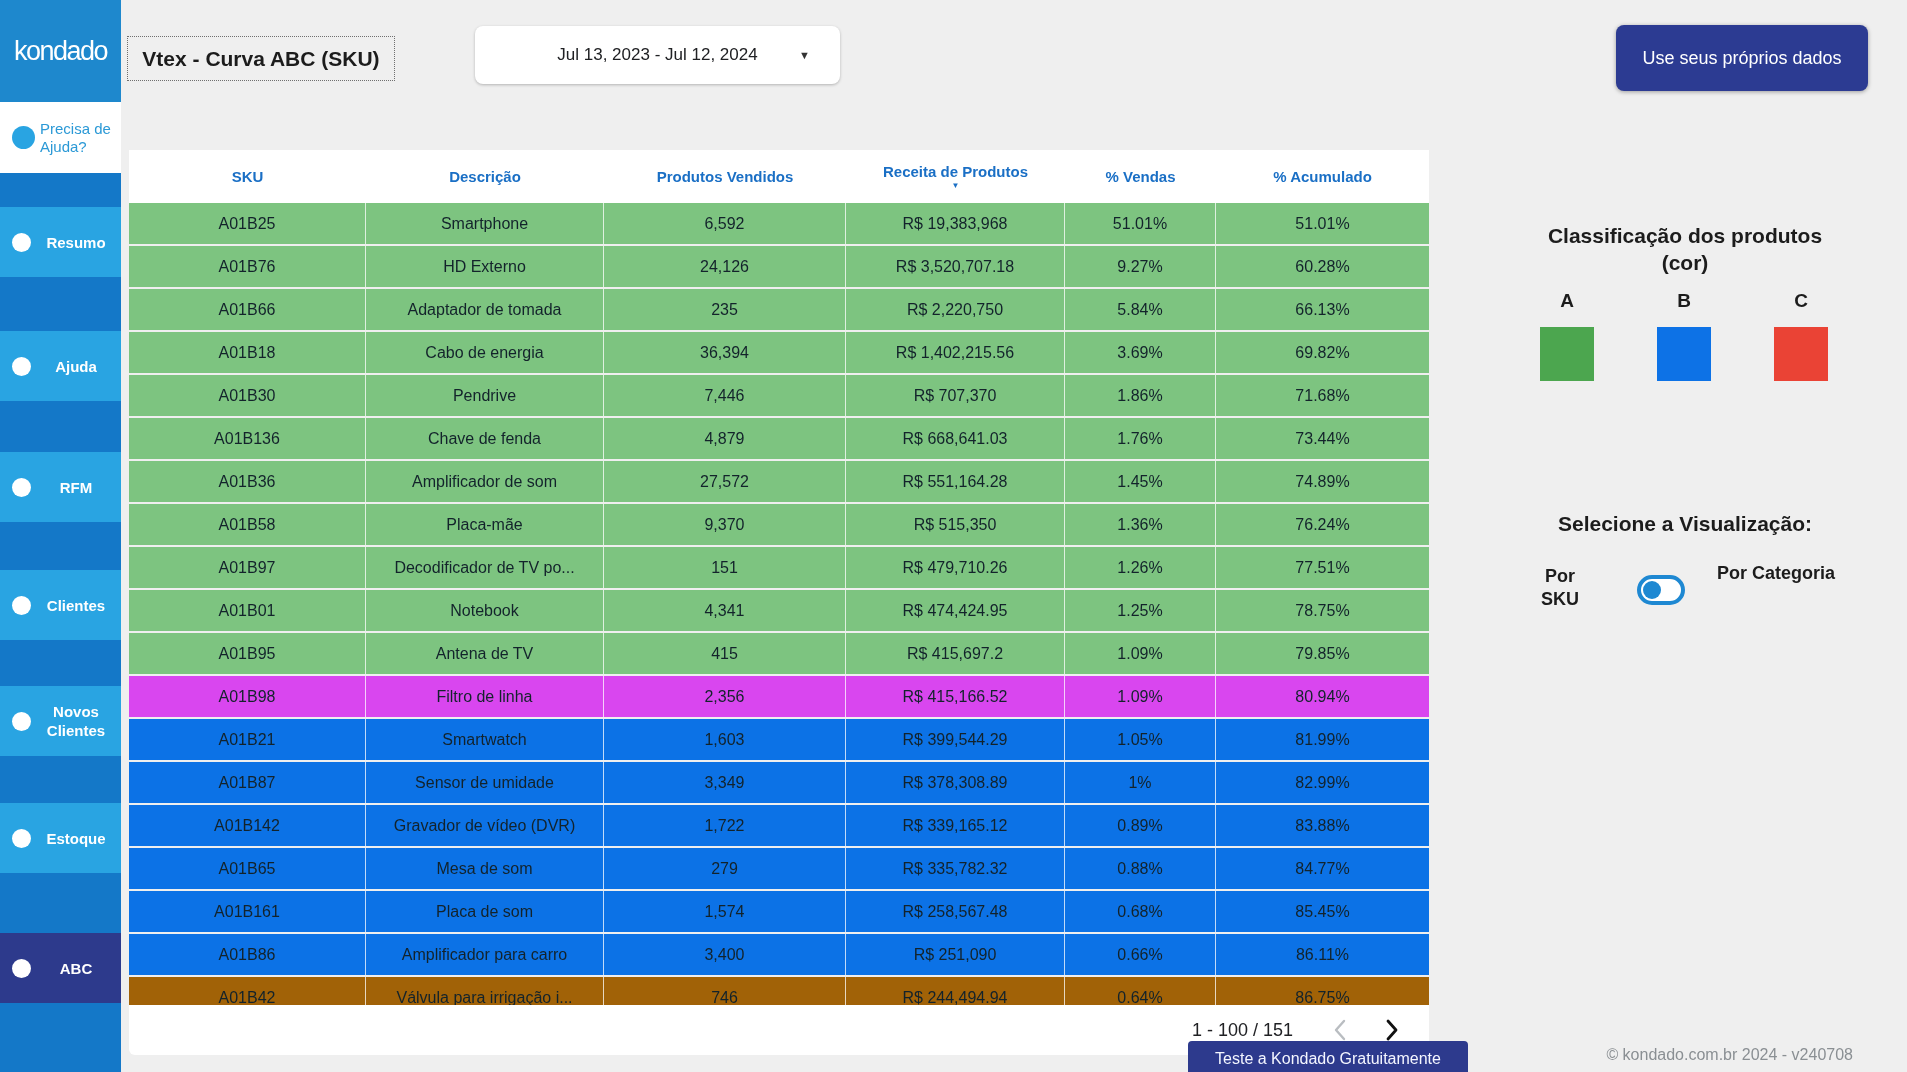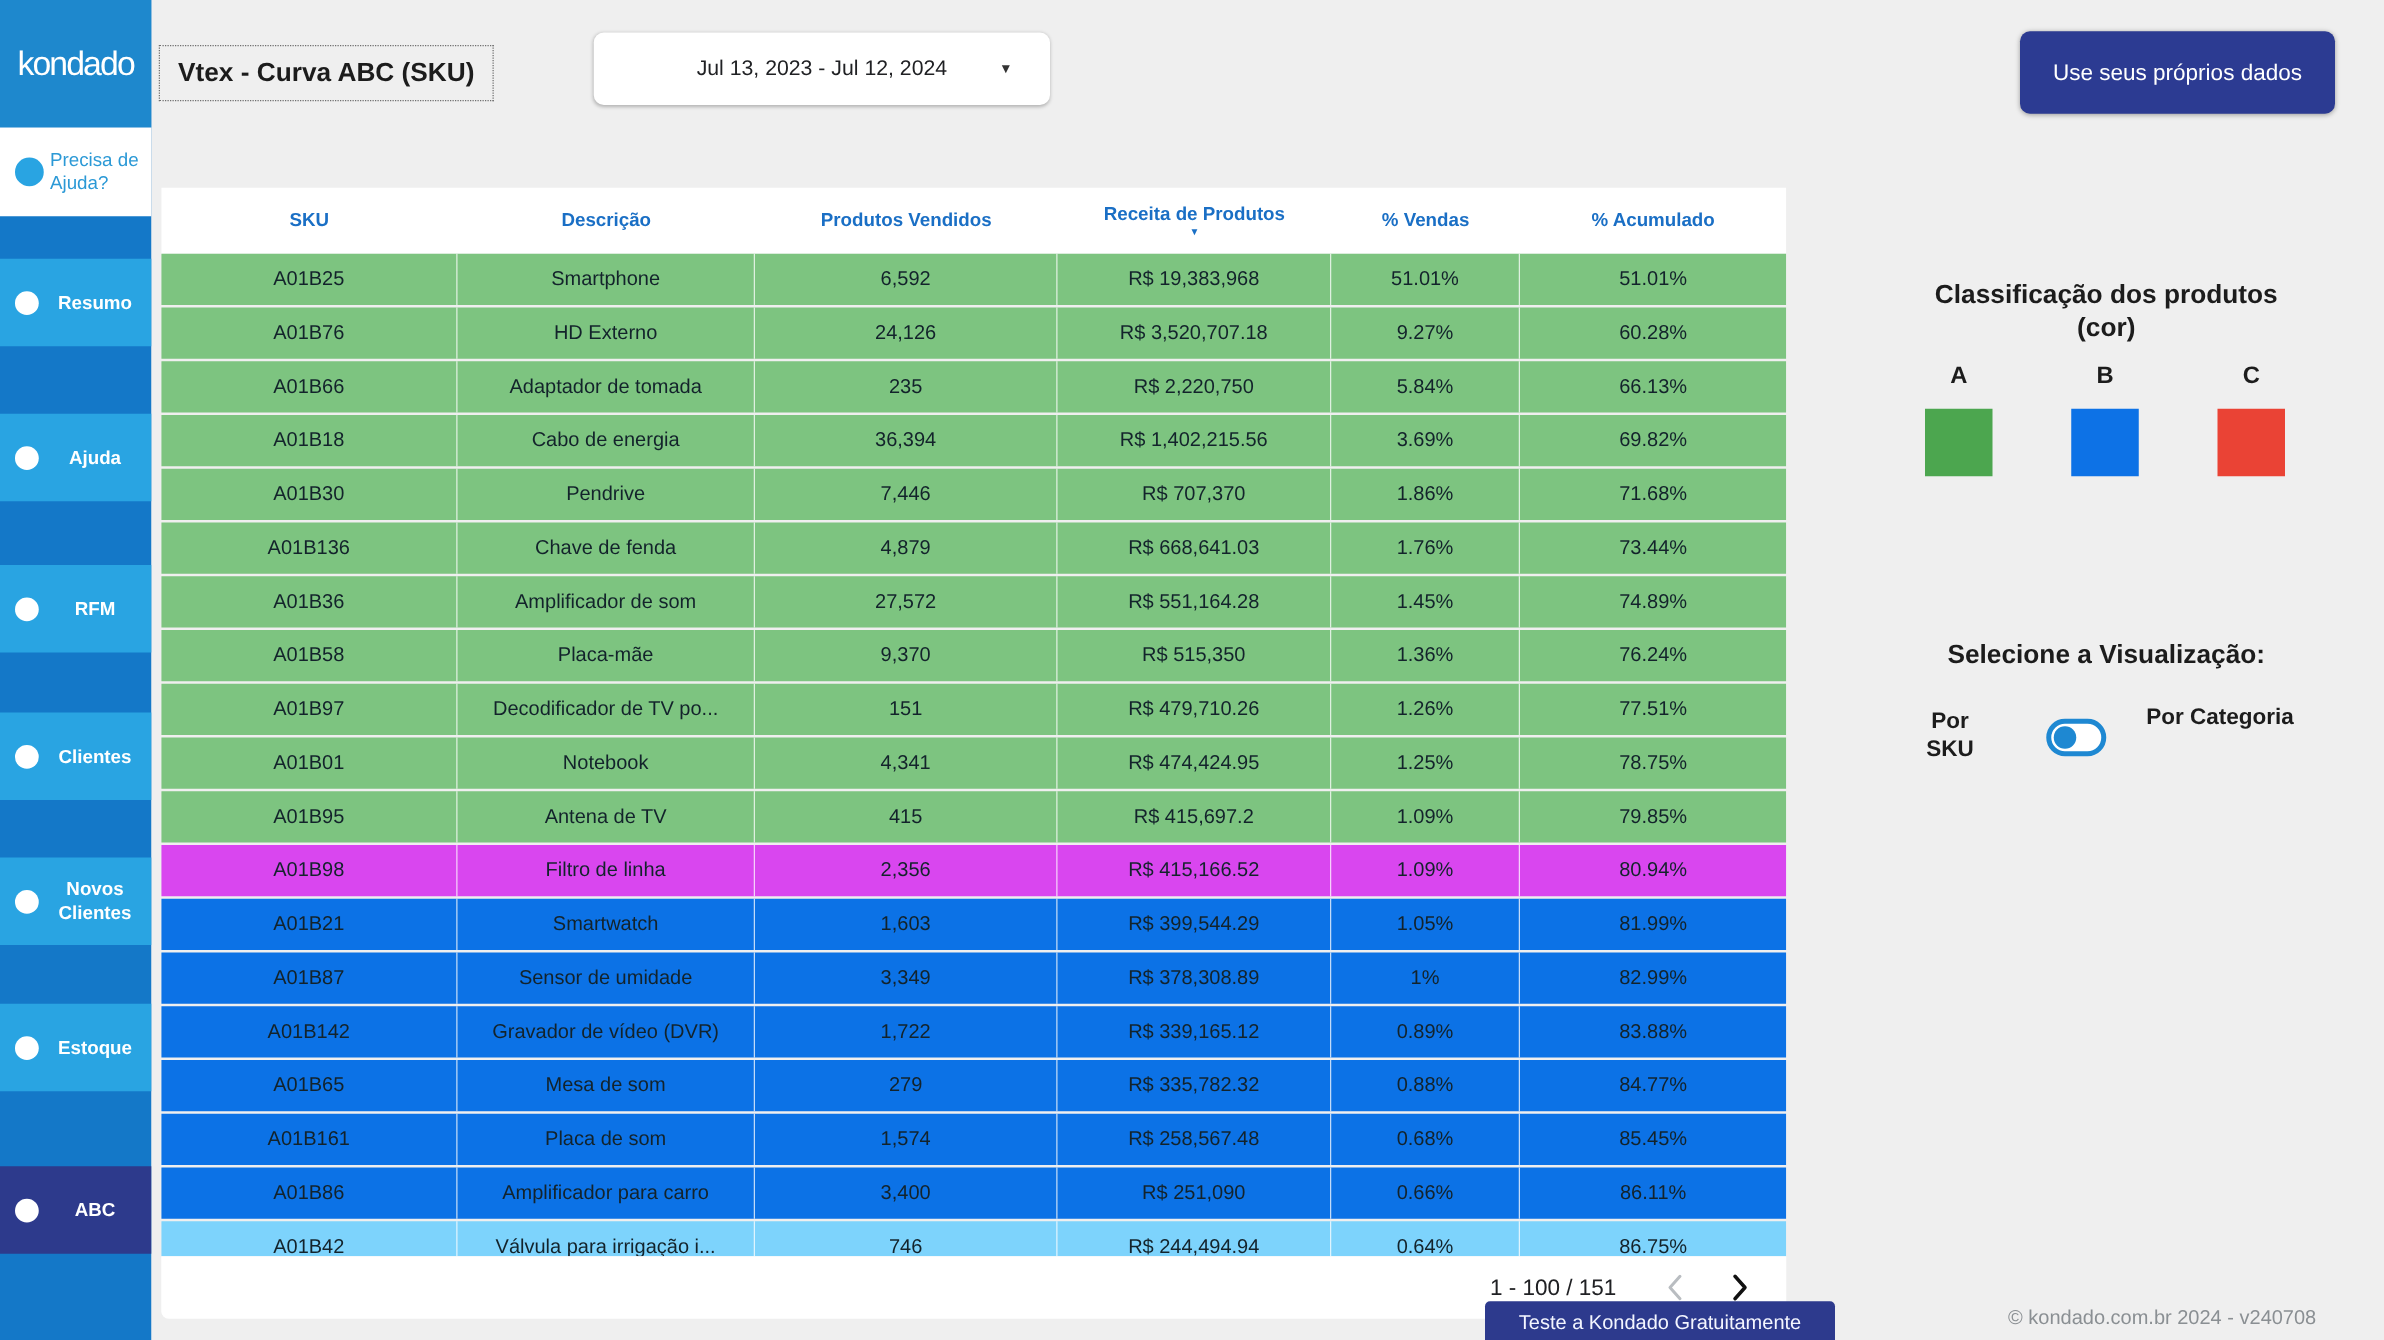--- a/index.html
+++ b/index.html
@@ -305,21 +305,21 @@
     <div class="td c5">85.45%</div>
   </div>
       <div class="tr" style="background: rgb(12, 114, 230);">
     <div class="td c0">A01B86</div>
     <div class="td c1">Amplificador para carro</div>
     <div class="td c2">3,400</div>
     <div class="td c3">R$ 251,090</div>
     <div class="td c4">0.66%</div>
     <div class="td c5">86.11%</div>
   </div>
-      <div class="tr" style="background: #7dd3fc;">
+      <div class="tr" style="background: #a16207;">
     <div class="td c0">A01B42</div>
     <div class="td c1">Válvula para irrigação i...</div>
     <div class="td c2">746</div>
     <div class="td c3">R$ 244,494.94</div>
     <div class="td c4">0.64%</div>
     <div class="td c5">86.75%</div>
   </div>
     </div>
 </div>
 

